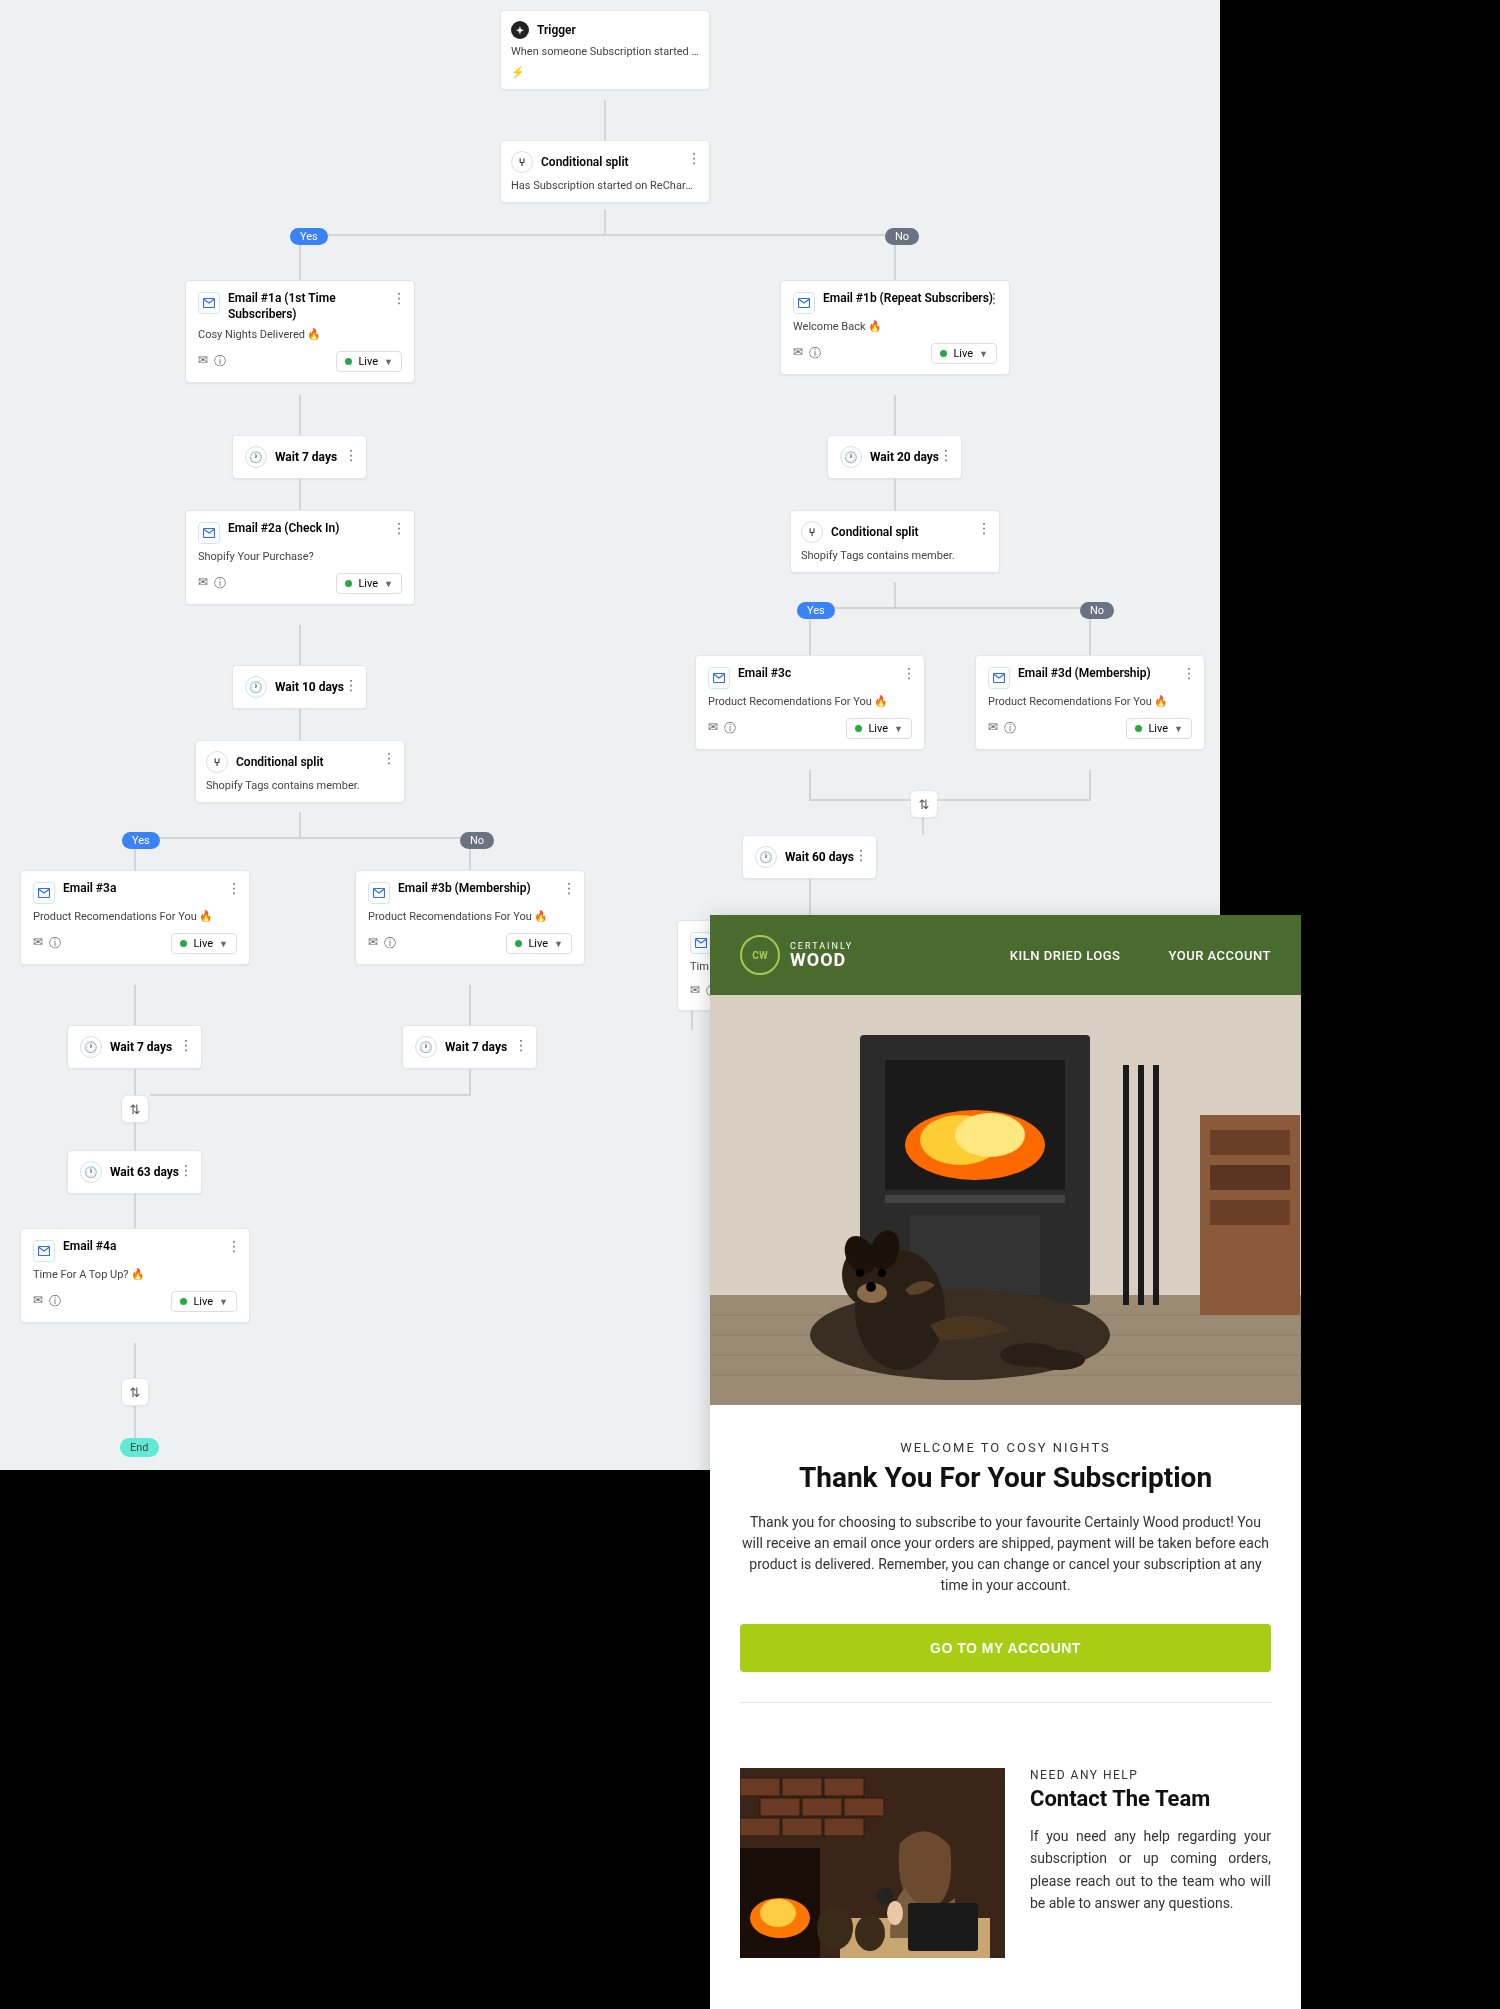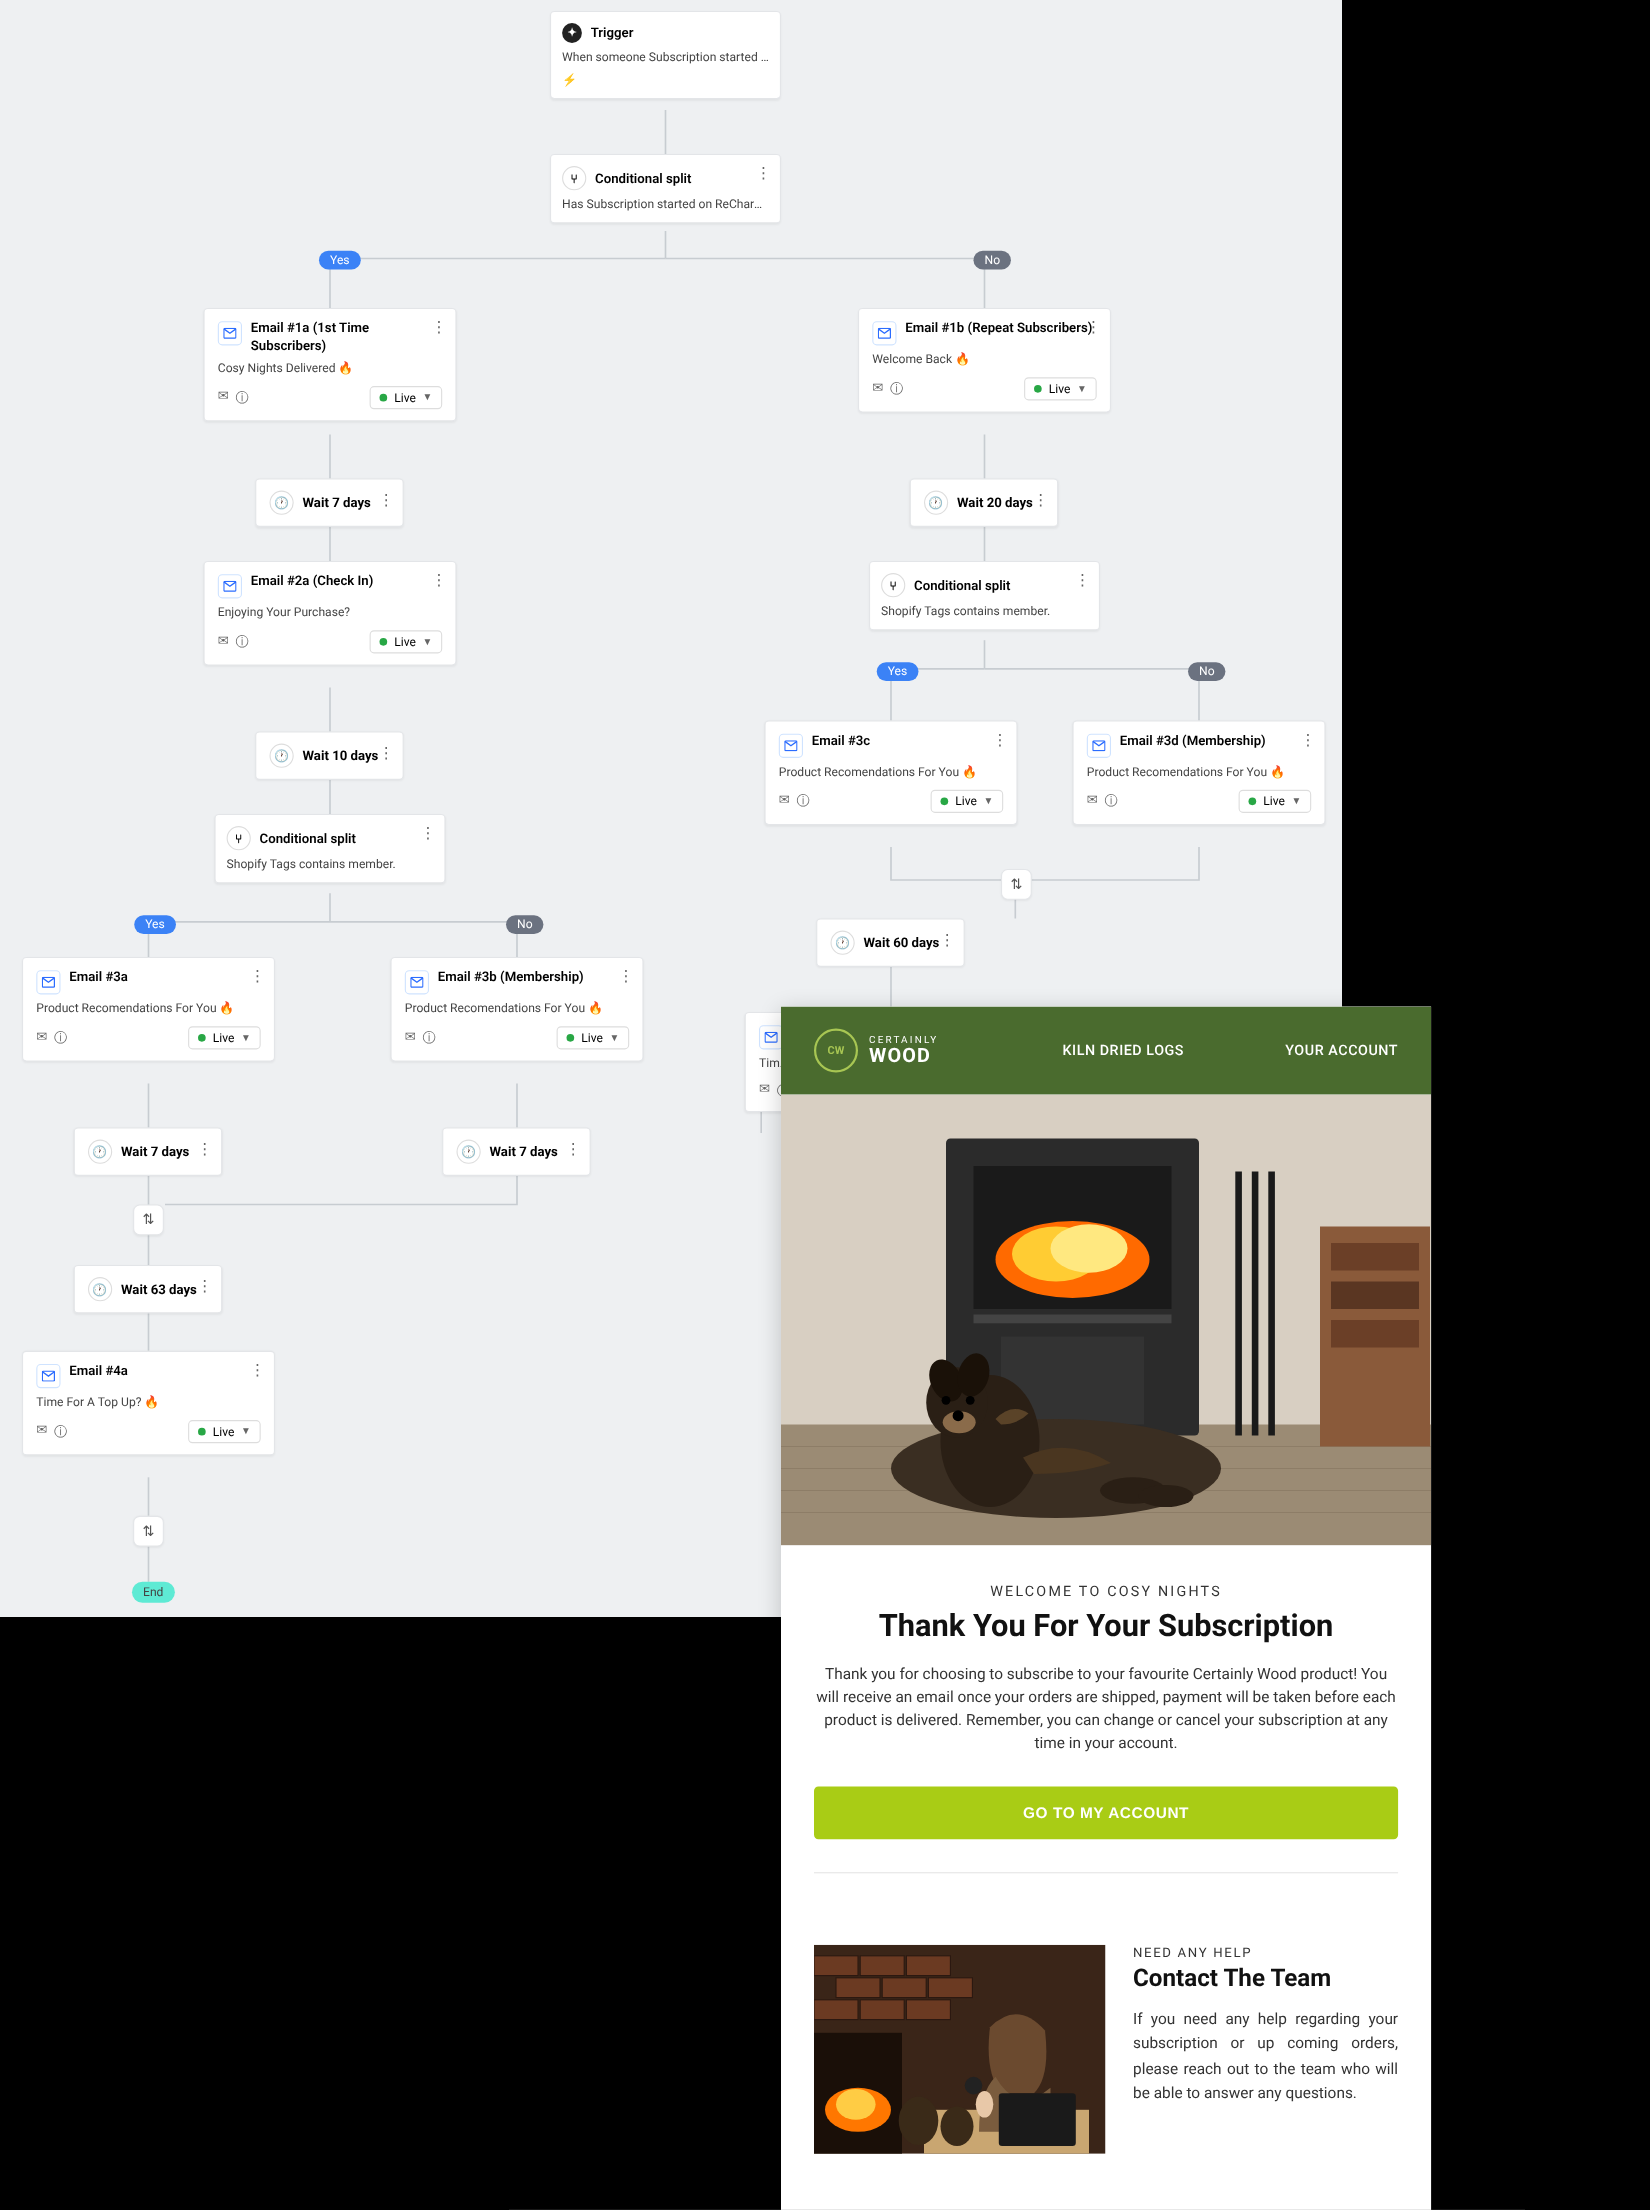--- a/index.html
+++ b/index.html
@@ -71,21 +71,21 @@
   background: #fff;
   box-shadow: 0 4px 20px rgba(0,0,0,0.2);
   overflow: hidden;
 }
 .email-header { background: #4a6b2e; height: 80px; display: flex; align-items: center; padding: 0 30px; gap: 50px; }
 .logo-wrap { display: flex; align-items: center; gap: 10px; }
 .logo-ring { width: 40px; height: 40px; border: 2.5px solid #a8c653; border-radius: 50%; display: flex; align-items: center; justify-content: center; color: #a8c653; font-size: 10px; font-weight: bold; }
 .logo-text { display: flex; flex-direction: column; line-height: 1; }
 .logo-certainly { font-size: 9px; letter-spacing: 2px; color: #fff; }
 .logo-wood { font-size: 18px; font-weight: 700; letter-spacing: 1px; color: #fff; }
-.nav-links { display: flex; gap: 92px; margin-left: auto; }
+.nav-links { display: flex; gap: 48px; margin-left: auto; }
 .nav-link { color: #fff; font-size: 13px; font-weight: 500; letter-spacing: 0.5px; text-decoration: none; }
 
 .hero-img { width: 100%; height: 410px; position: relative; overflow: hidden; }
 .hero-img svg { width: 100%; height: 100%; display: block; }
 
 .email-body { padding: 35px 30px; text-align: center; }
 .eyebrow { font-size: 13px; letter-spacing: 2px; color: #333; margin-bottom: 6px; }
 .headline { font-size: 28px; font-weight: 700; color: #111; margin-bottom: 18px; }
 .body-text { font-size: 14px; color: #333; line-height: 1.5; margin-bottom: 28px; }
 .cta-btn { display: block; width: 100%; background: #a9cc15; color: #fff; font-size: 14px; font-weight: 600; letter-spacing: 0.5px; padding: 16px; border: none; border-radius: 4px; cursor: pointer; }
@@ -229,21 +229,21 @@
     <div class="email-head">
       <span class="email-icon-wrap">
           <svg class="env-icon" viewBox="0 0 12 10">
             <rect x="0.5" y="0.5" width="11" height="9" rx="1"></rect>
             <path d="M0.5 1 L6 5 L11.5 1"></path>
           </svg>
         </span>
       <span>Email #2a (Check In)</span>
     </div>
     <span class="more-icon">⋮</span>
-    <div class="email-subj">Enjoying Your Purchase?</div>
+    <div class="email-subj">Shopify Your Purchase?</div>
     <div class="email-foot">
       <div class="foot-icons">
           <span>✉</span>
           <span>ⓘ</span>
         </div>
       <div class="status-pill">
           <span class="status-dot"></span>
           <span>Live</span>
           <span class="chev-down">▼</span>
         </div>

